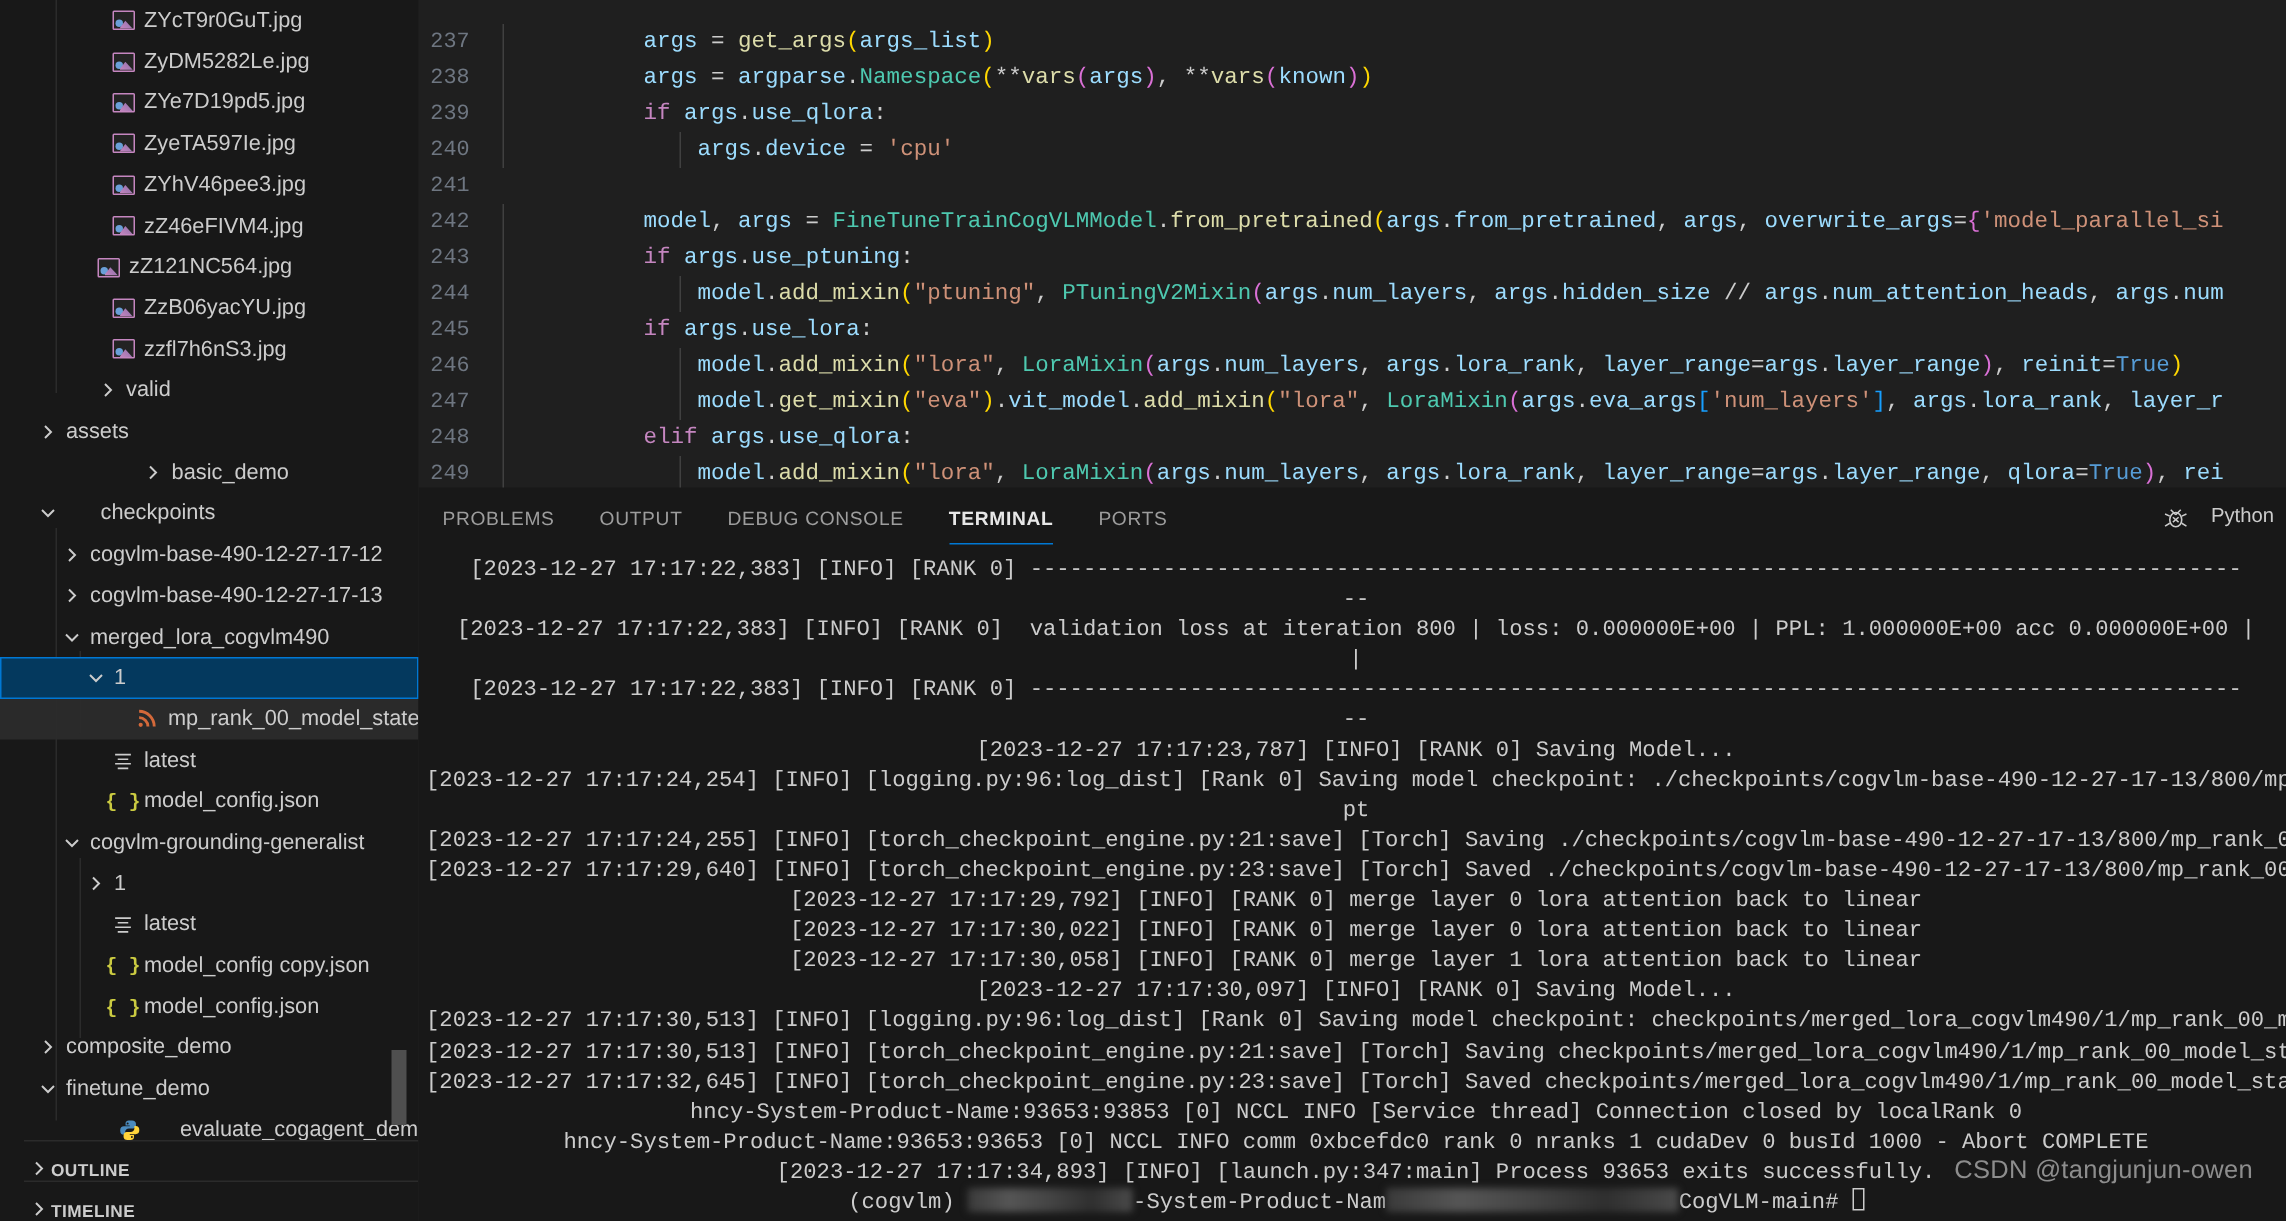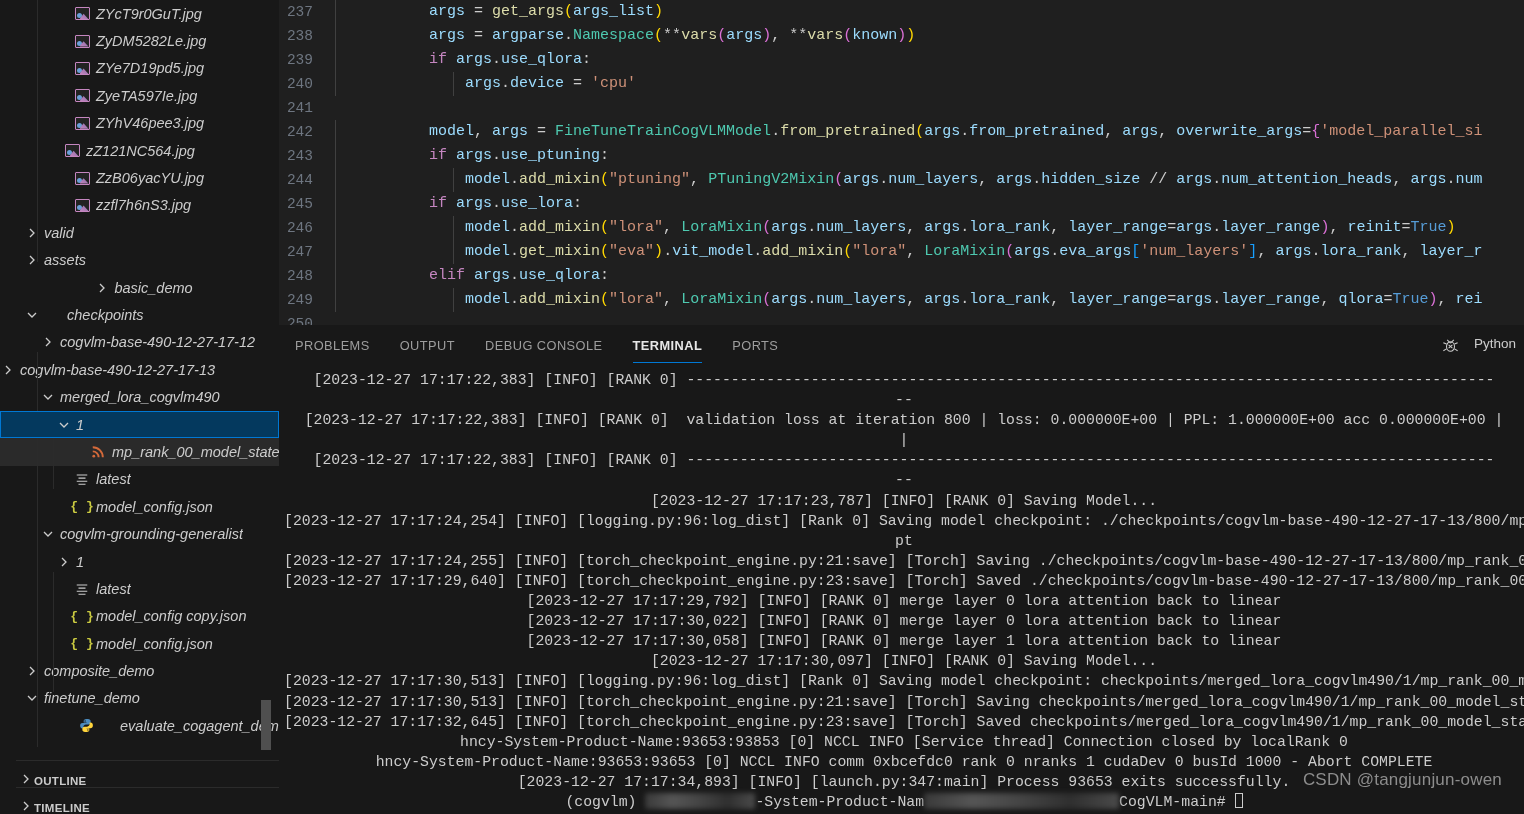--- a/index.html
+++ b/index.html
@@ -23,21 +23,21 @@
     position:relative; cursor:pointer;
   }
   .trow.sel { background:#04395e; outline:1px solid #0078d4; outline-offset:-1px; z-index:3; }
   .trow.hov { background:#2a2a2a; }
   .twist {
     width:16px; height:16px; flex:0 0 16px; position:relative;
     display:inline-block; color:#cccccc;
   }
   .twist svg { display:block; }
   .ticon { width:20px; flex:0 0 20px; display:flex; align-items:center; justify-content:center; }
-  .tlabel { padding-left:4px; overflow:hidden; text-overflow:clip;font-style:italic; }
+  .tlabel { padding-left:4px; overflow:hidden; text-overflow:clip; }
 
   
   .guide { position:absolute; top:0; bottom:0; width:1px; background:#2b2b2b; }
 
   
   .ico-img { width:15px; height:13px; border:1.4px solid #c586c0; border-radius:1px; position:relative; background:#232323;}
   .ico-img:before{content:"";position:absolute;left:1px;bottom:1px;width:5px;height:5px;border-radius:50%;background:#6a9fd8;}
   .ico-img:after{content:"";position:absolute;right:0px;bottom:0px;width:9px;height:6px;background:linear-gradient(45deg,#c586c0,#8b6ea8);clip-path:polygon(0 100%,45% 10%,100% 100%);}
   .ico-json { color:#cbcb41; font-size:13px; font-weight:700; font-family:"Liberation Mono",monospace; }
 
@@ -51,21 +51,21 @@
   #timeline-sec { bottom:0; border-bottom:none; }
 
   .sb-scroll {
     position:absolute; right:8px; width:10px; background:#4f4f4f; border-radius:0;
   }
 
   
   .main { flex:1 1 auto; position:relative; height:814px; background:#1f1f1f; overflow:hidden; }
 
   
-  .editor { position:absolute; left:0; top:0; right:0; height:325px; background:#1f1f1f; overflow:hidden; }
+  .editor { position:absolute; left:0; top:16px; right:0; height:325px; background:#1f1f1f; overflow:hidden; }
   .codeline {
     height:24px; display:flex; align-items:center; white-space:pre;
     font-family:"Liberation Mono", monospace; font-size:15px; line-height:24px;
   }
   .ln {
     width:56px; flex:0 0 56px; text-align:right; padding-right:22px;
     color:#6e7681; font-family:"Liberation Mono",monospace; font-size:14.5px;
   }
   .ctext { position:relative; padding-left:22px; color:#cccccc; }
   .vguide { position:absolute; left:0; top:0; bottom:0; width:1px; background:#404040; }
@@ -157,20 +157,27 @@
           </span>
           <span class="tlabel">ZyeTA597Ie.jpg</span>
         </div>
         <div class="trow" style="padding-left: 56px;">
           <span class="twist"></span>
           <span class="ticon">
             <span class="ico-img"></span>
           </span>
           <span class="tlabel">ZYhV46pee3.jpg</span>
         </div>
+        <div class="trow" style="padding-left: 56px;">
+          <span class="twist"></span>
+          <span class="ticon">
+            <span class="ico-img"></span>
+          </span>
+          <span class="tlabel">zZ46eFIVM4.jpg</span>
+        </div>
         <div class="trow" style="padding-left: 46px;">
           <span class="twist"></span>
           <span class="ticon">
             <span class="ico-img"></span>
           </span>
           <span class="tlabel">zZ121NC564.jpg</span>
         </div>
         <div class="trow" style="padding-left: 56px;">
           <span class="twist"></span>
           <span class="ticon">
@@ -178,34 +185,34 @@
           </span>
           <span class="tlabel">ZzB06yacYU.jpg</span>
         </div>
         <div class="trow" style="padding-left: 56px;">
           <span class="twist"></span>
           <span class="ticon">
             <span class="ico-img"></span>
           </span>
           <span class="tlabel">zzfl7h6nS3.jpg</span>
         </div>
+        <div class="trow" style="padding-left: 64px;">
+          <span class="twist">
+            <svg width="16" height="16" viewBox="0 0 16 16">
+              <path d="M6 4l4 4-4 4" fill="none" stroke="#cccccc" stroke-width="1.3"></path>
+            </svg>
+          </span>
+          <span class="tlabel">valid</span>
+        </div>
         <div class="trow" style="padding-left: 24px;">
           <span class="twist">
             <svg width="16" height="16" viewBox="0 0 16 16">
               <path d="M6 4l4 4-4 4" fill="none" stroke="#cccccc" stroke-width="1.3"></path>
             </svg>
           </span>
-          <span class="tlabel">valid</span>
-        </div>
-        <div class="trow" style="padding-left: 24px;">
-          <span class="twist">
-            <svg width="16" height="16" viewBox="0 0 16 16">
-              <path d="M6 4l4 4-4 4" fill="none" stroke="#cccccc" stroke-width="1.3"></path>
-            </svg>
-          </span>
           <span class="tlabel">assets</span>
         </div>
         <div class="trow" style="padding-left: 8px; justify-content: center;">
           <span class="twist">
             <svg width="16" height="16" viewBox="0 0 16 16">
               <path d="M6 4l4 4-4 4" fill="none" stroke="#cccccc" stroke-width="1.3"></path>
             </svg>
           </span>
           <span class="tlabel">basic_demo</span>
         </div>
@@ -218,21 +225,21 @@
           <span class="tlabel">checkpoints</span>
         </div>
         <div class="trow" style="padding-left: 40px;">
           <span class="twist">
             <svg width="16" height="16" viewBox="0 0 16 16">
               <path d="M6 4l4 4-4 4" fill="none" stroke="#cccccc" stroke-width="1.3"></path>
             </svg>
           </span>
           <span class="tlabel">cogvlm-base-490-12-27-17-12</span>
         </div>
-        <div class="trow" style="">
+        <div class="trow" style="padding-left: 40px;">
           <span class="twist">
             <svg width="16" height="16" viewBox="0 0 16 16">
               <path d="M6 4l4 4-4 4" fill="none" stroke="#cccccc" stroke-width="1.3"></path>
             </svg>
           </span>
           <span class="tlabel">cogvlm-base-490-12-27-17-13</span>
         </div>
         <div class="trow" style="padding-left: 40px;">
           <span class="twist">
             <svg width="16" height="16" viewBox="0 0 16 16">

